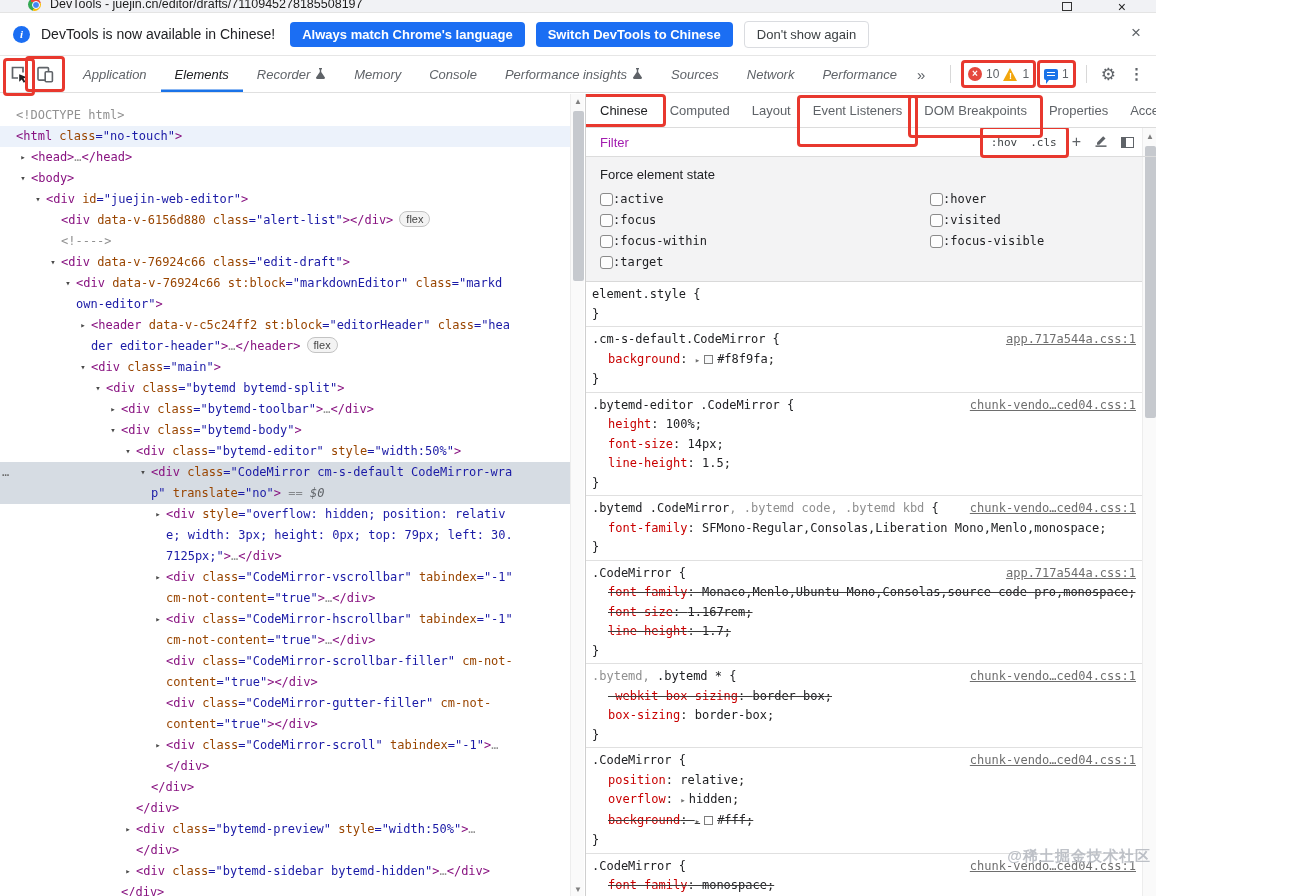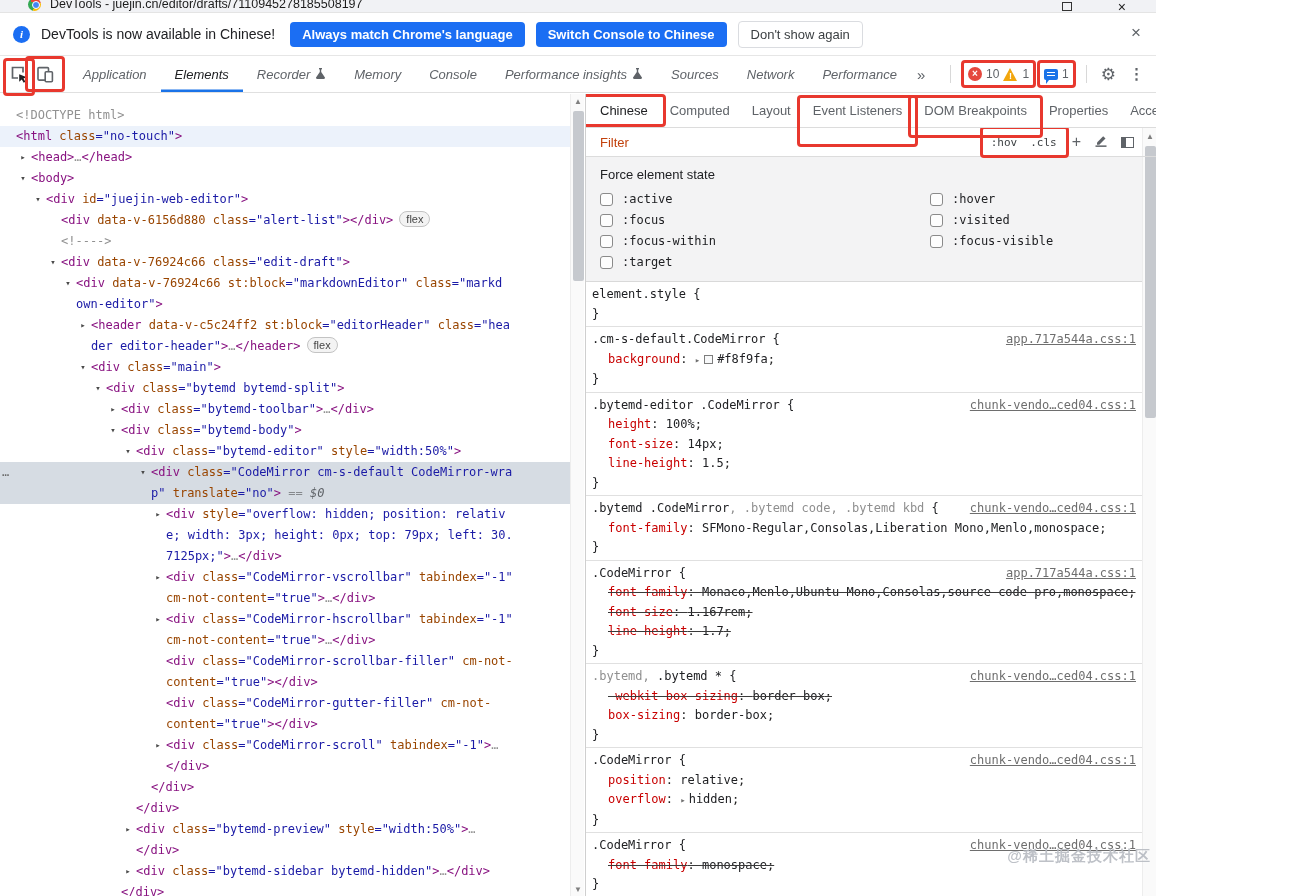--- a/index.html
+++ b/index.html
@@ -74,33 +74,33 @@
   .s-scroll { right: 0; top: 34px; bottom: 0; }
   .sc-arrow { position: absolute; left: 0; width: 14px; text-align: center; font-size: 8px; color: #7f7f7f; }
   .sc-thumb { position: absolute; left: 1.5px; width: 11px; background: #c6c9ce; border-radius: 2px; }
 
   
   .styles-panel { flex: 1; border-left: 1px solid #cfcfcf; position: relative; background: #fff; overflow: hidden; }
   .stabs { height: 34px; display: flex; align-items: stretch; border-bottom: 1px solid #dcdcdc; background: #fff; position: relative; z-index: 20; padding-left: 3px; }
   .stab { padding: 0 11px; font-size: 13px; color: #5f6368; display: flex; align-items: center; cursor: pointer; position: relative; white-space: nowrap; }
   .stab.active { color: #202124; box-shadow: inset 0 -2.5px 0 #1a73e8; }
   .filter-row { height: 29px; border-bottom: 1px solid #dcdcdc; display: flex; align-items: center; padding: 0 22px 0 14px; gap: 14px; position: relative; z-index: 10; }
-  .filter-text { font-size: 13px; color: #c2410c; flex: 0 0 auto; }
+  .filter-text { font-size: 13px; color: #a21caf; flex: 0 0 auto; }
   .fr-right { margin-left: auto; display: flex; align-items: center; gap: 13px; }
   .hovcls { display: flex; gap: 13px; font-family: "DejaVu Sans Mono", monospace; font-size: 11px; color: #3c4043; position: relative; padding: 2px 2px; }
   .hovcls span { cursor: pointer; }
   .plus-btn { font-size: 16px; color: #5f6368; cursor: pointer; line-height: 14px; }
   .pen-icon, .dock-icon { cursor: pointer; }
   .dock-icon { width: 13px; height: 11px; border: 1.5px solid #5f6368; position: relative; }
   .dock-icon::after { content:""; position: absolute; left: 0; top: 0; bottom: 0; width: 4px; background: #5f6368; }
 
   .force-state { background: #f3f3f4; border-bottom: 1px solid #d9d9d9; padding: 10px 8px 12px 14px; }
   .fs-title { font-size: 13px; color: #202124; margin-bottom: 10px; }
   .fs-grid { display: grid; grid-template-columns: 330px 1fr; row-gap: 7px; }
-  .fcell { display: flex; align-items: center; gap: 9px; font-family: "DejaVu Sans Mono", monospace; font-size: 12px; color: #202124; cursor: pointer; }
+  .fcell { display: flex; align-items: center; font-family: "DejaVu Sans Mono", monospace; font-size: 12px; color: #202124; cursor: pointer; }
   .cb { width: 13px; height: 13px; border: 1px solid #8a8a8a; border-radius: 3px; background: #fdfdfd; flex: 0 0 auto; }
 
   .rules { font-family: "DejaVu Sans Mono", monospace; font-size: 12px; line-height: 19.5px; color: #242424; }
   .rule { border-bottom: 1px solid #e0e0e0; padding: 3px 20px 2px 6px; overflow: hidden; }
   .srclink { float: right; color: #6e6e6e; text-decoration: underline; margin-left: 10px; cursor: pointer; }
   .selb { color: #202124; cursor: text; }
   .selg { color: #8f8f8f; cursor: text; }
   .brace { color: #202124; }
   .pline { padding-left: 16px; cursor: text; }
   .pline.struck { text-decoration: line-through; text-decoration-color: #3a3a3a; }
@@ -134,21 +134,21 @@
       <span class="win-title">DevTools - juejin.cn/editor/drafts/7110945278185508197</span>
     </div>
     <span class="win-btn win-max"></span>
     <span class="win-btn win-close">×</span>
   </div>
 
   <div class="infobar">
     <span class="info-icon">i</span>
     <span class="info-msg">DevTools is now available in Chinese!</span>
     <button class="btn-blue">Always match Chrome's language</button>
-    <button class="btn-blue">Switch Console to Chinese</button>
+    <button class="btn-blue">Switch DevTools to Chinese</button>
     <button class="btn-plain">Don't show again</button>
     <span class="infobar-close">×</span>
   </div>
 
   <div class="toolbar">
     <div class="tb-icon ann ann-inspect">
       <svg width="20" height="20" viewBox="0 0 20 20">
         <path d="M14 8.6V3.5H3.5v10.5H9" fill="none" stroke="#5f6368" stroke-width="1.7"></path>
         <path d="M10.2 10.2l7.6 3.1-3.3 1.2 1.9 3.3-1.7 1-1.9-3.4-2.6 2.4z" fill="#202124"></path>
       </svg>
@@ -349,20 +349,21 @@
           <div class="rule">
             <div class="rline"><span class="srclink">chunk-vendo…ced04.css:1</span><span class="selg">.bytemd,</span><span class="selb"> .bytemd *</span><span class="brace"> {</span></div>
             <div class="pline struck"><span class="pname">-webkit-box-sizing</span>: <span class="pval">border-box</span>;</div>
             <div class="pline"><span class="pname">box-sizing</span>: <span class="pval">border-box</span>;</div>
             <div class="rclose">}</div>
           </div>
           <div class="rule">
             <div class="rline"><span class="srclink">chunk-vendo…ced04.css:1</span><span class="selb">.CodeMirror</span><span class="brace"> {</span></div>
             <div class="pline"><span class="pname">position</span>: <span class="pval">relative</span>;</div>
             <div class="pline"><span class="pname">overflow</span>: <span class="parrow">▸</span><span class="pval">hidden</span>;</div>
+            <div class="pline struck"><span class="pname">background</span>: <span class="parrow">▸</span><span class="swatch" style="background: rgb(255, 255, 255);"></span><span class="pval">#fff</span>;</div>
             <div class="rclose">}</div>
           </div>
           <div class="rule">
             <div class="rline"><span class="srclink">chunk-vendo…ced04.css:1</span><span class="selb">.CodeMirror</span><span class="brace"> {</span></div>
             <div class="pline struck"><span class="pname">font-family</span>: <span class="pval">monospace</span>;</div>
             <div class="rclose">}</div>
           </div>
         </div>
 
       <div class="vscroll s-scroll">

